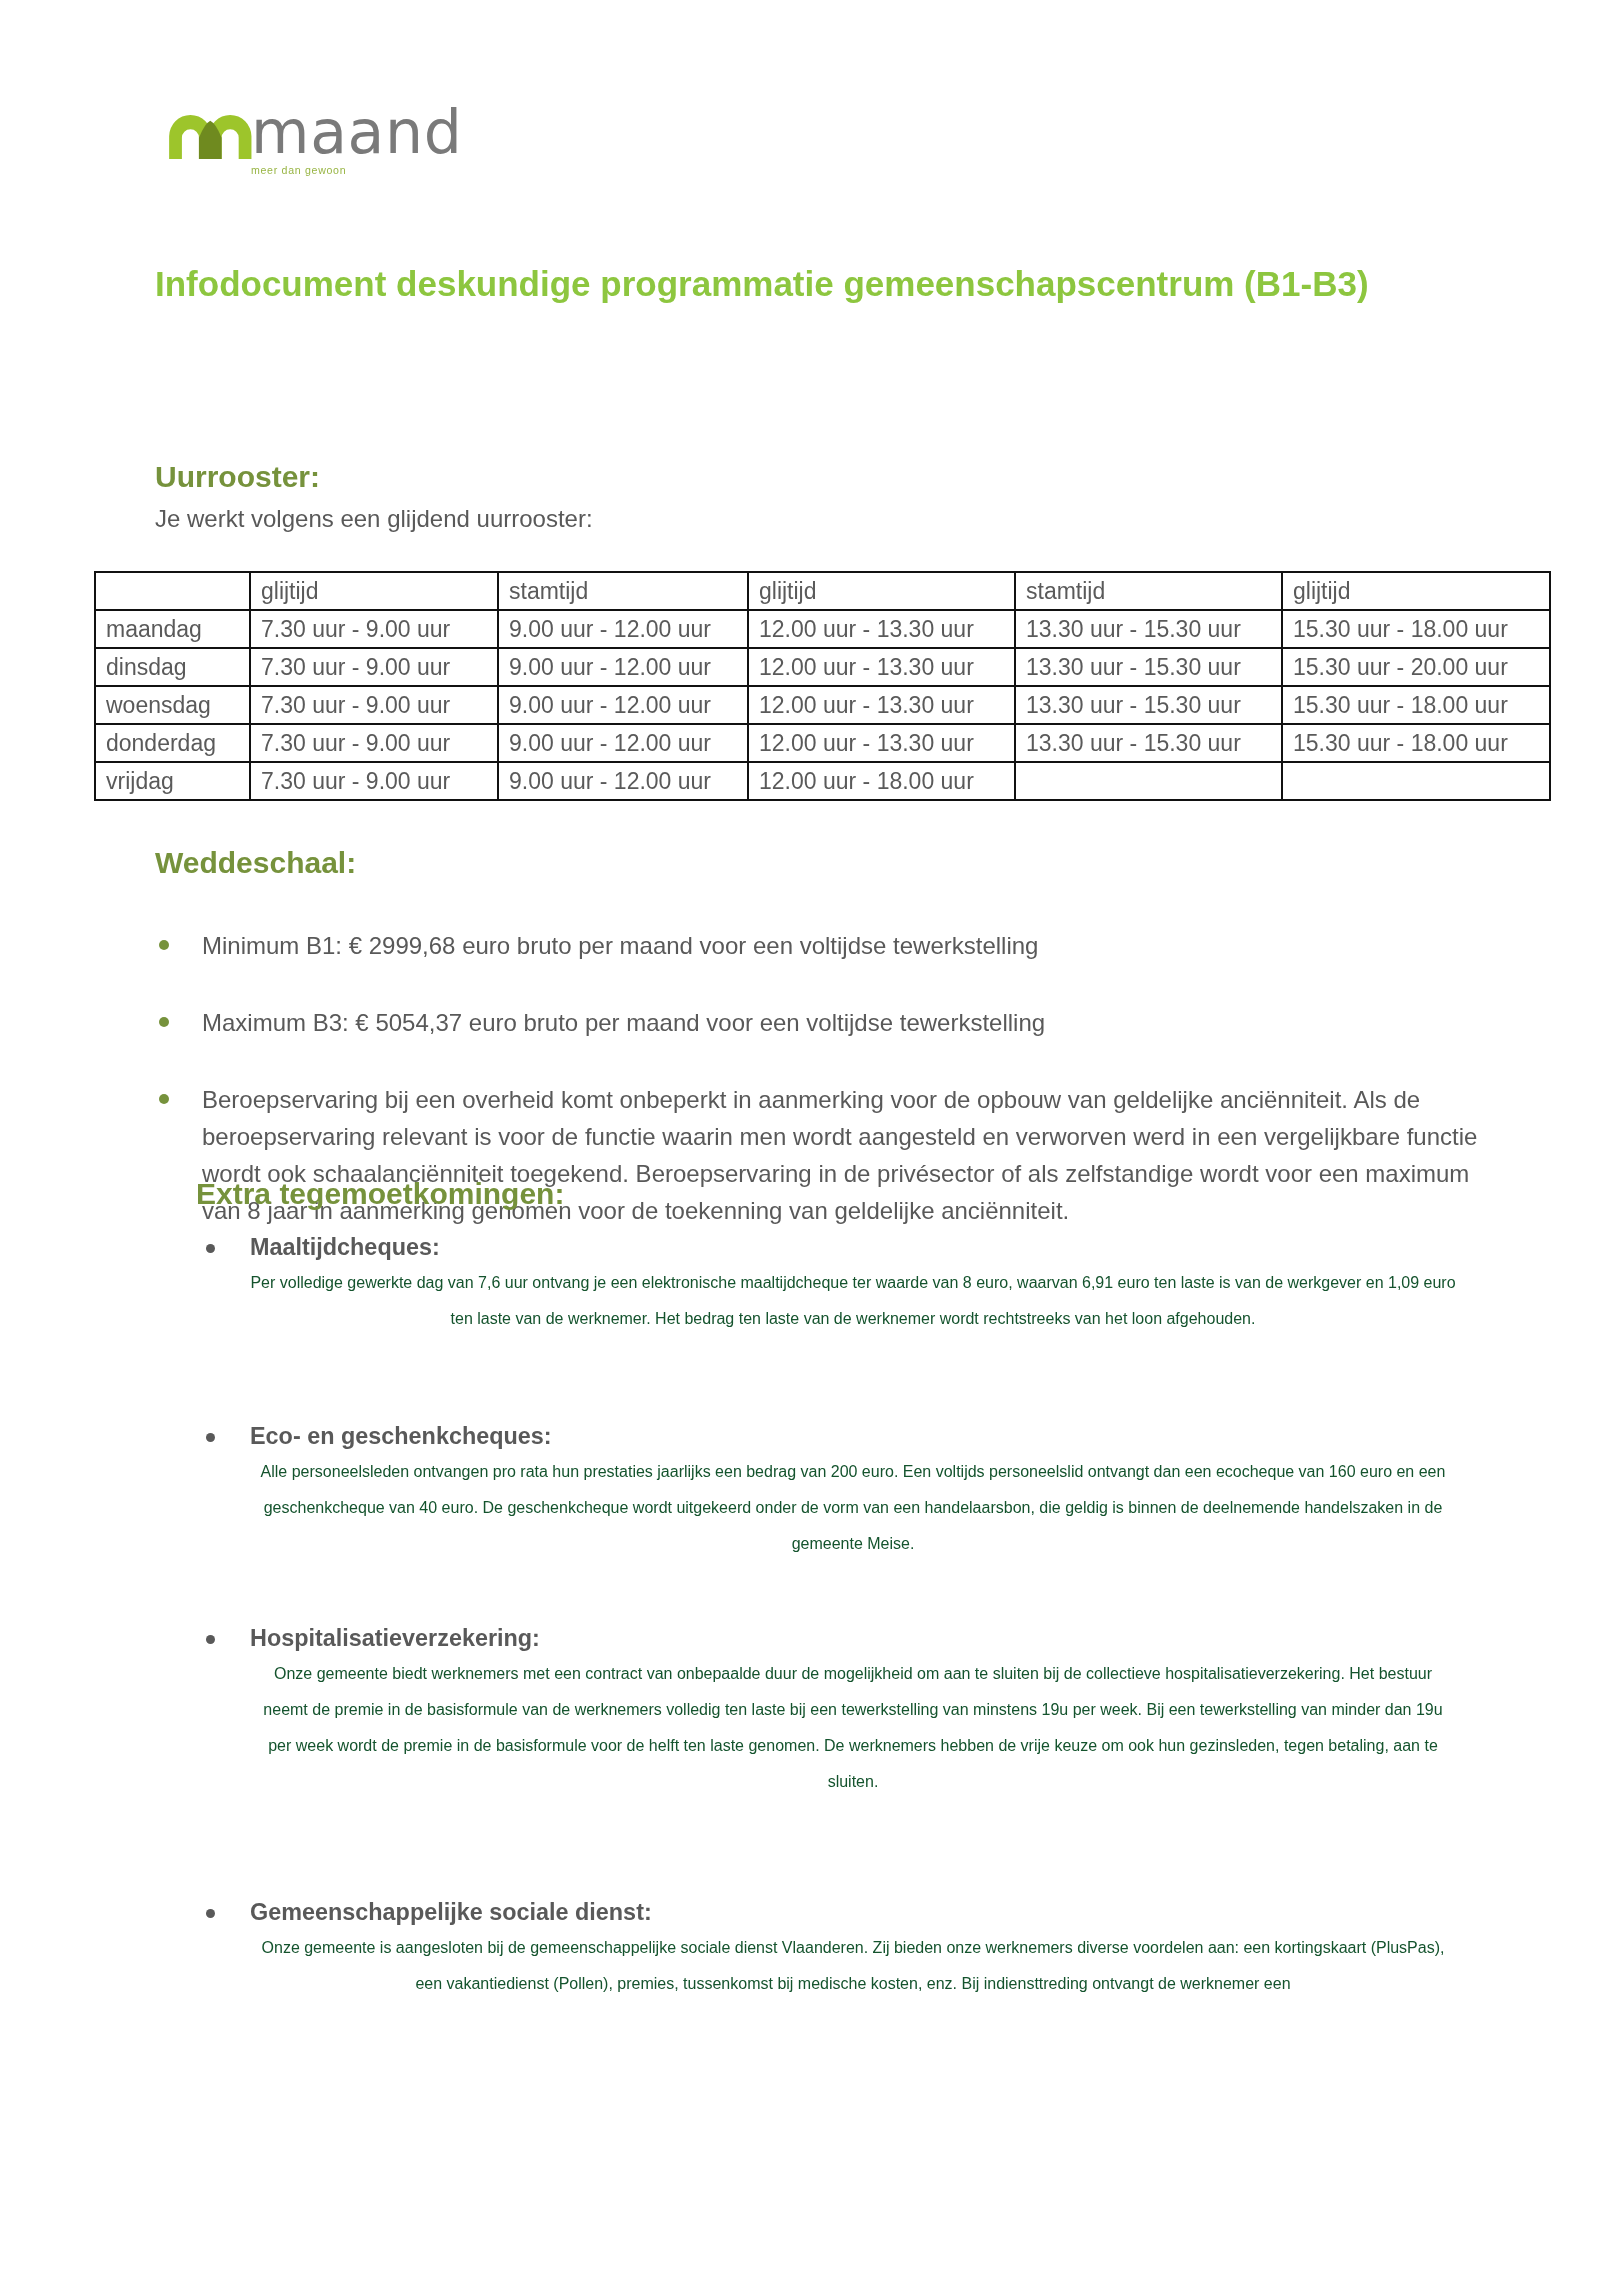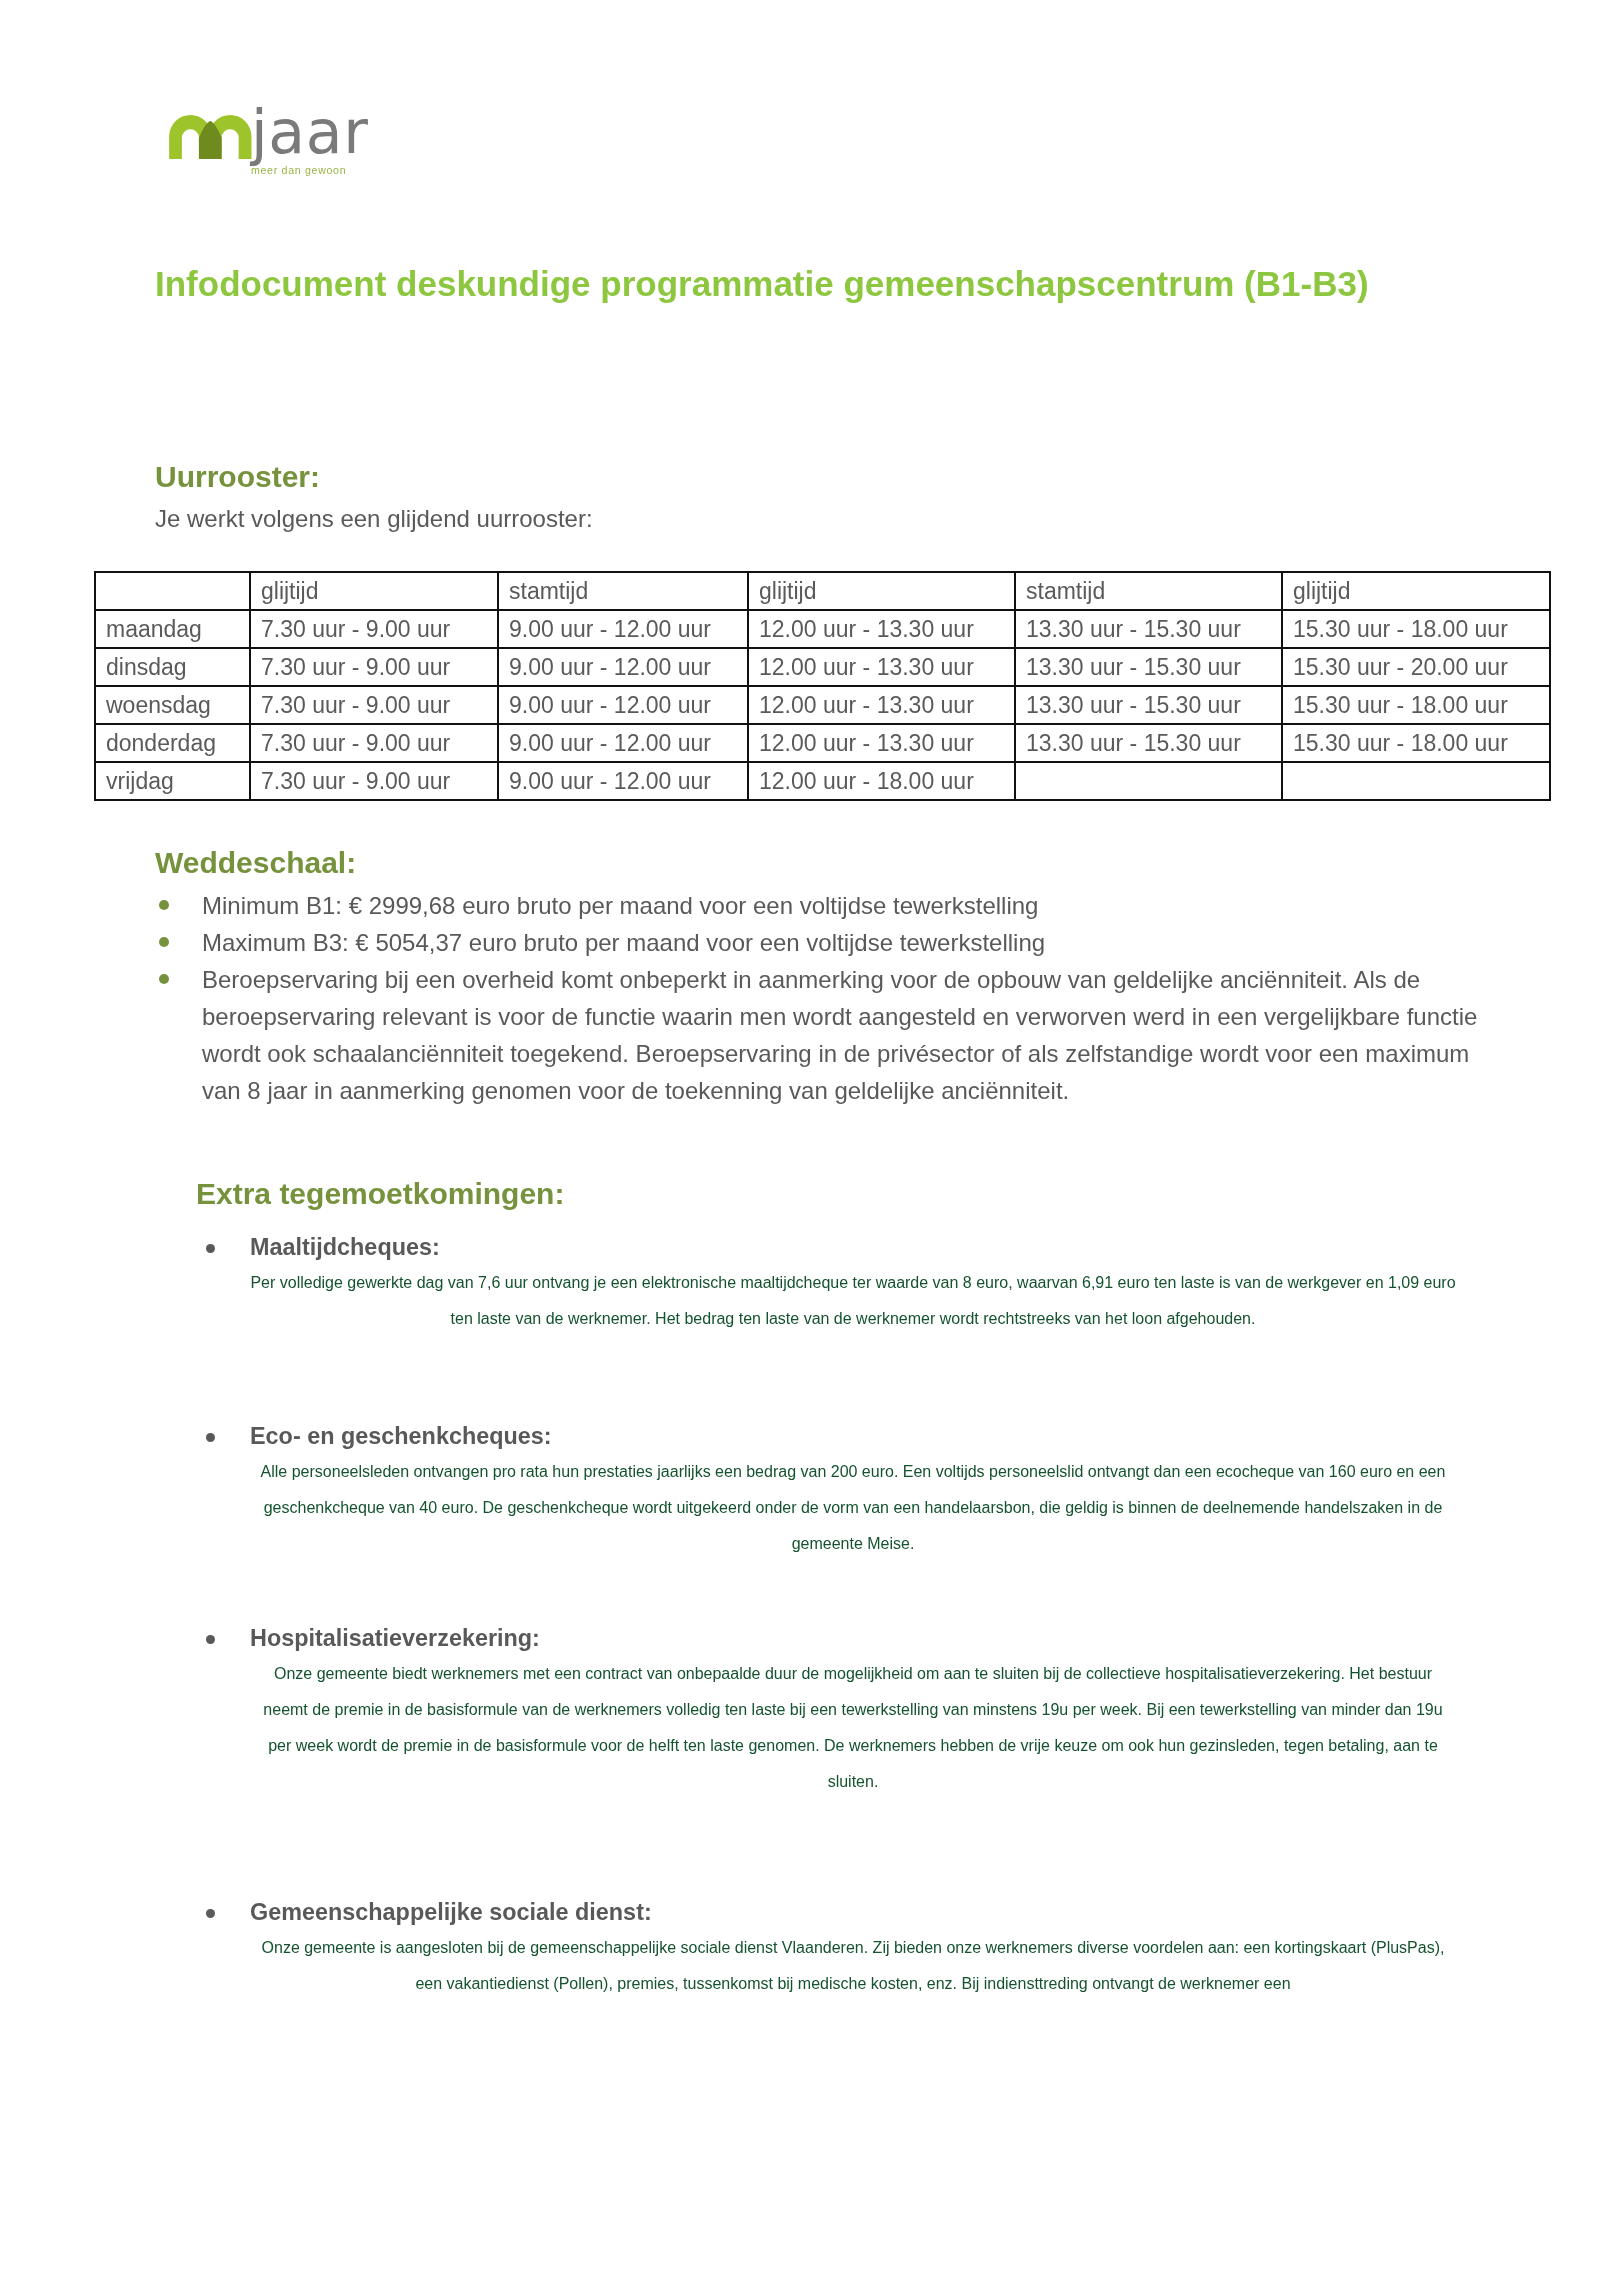--- a/index.html
+++ b/index.html
@@ -25,41 +25,41 @@
   .schedule td { border: 2.8px solid #111; height: 28px; padding: 4px 10px; font-size: 23px; line-height: 28px; color: #5a5a5a; white-space: nowrap; vertical-align: bottom; }
   .schedule col.c0 { width: 155px; }
   .schedule col.c1 { width: 248px; }
   .schedule col.c2 { width: 250px; }
   .schedule col.c3 { width: 267px; }
   .schedule col.c4 { width: 267px; }
   .schedule col.c5 { width: 268px; }
 
   
   .list { position: absolute; left: 155px; width: 1334px; margin: 0; padding: 0; list-style: none; }
-  .list li { position: relative; padding-left: 47px; font-size: 24px; line-height: 37px; color: #595959; }
+  .list li { position: relative; padding-left: 47px; font-size: 24px; line-height: 37px; color: #595959; margin-top: 40px; }
   .list li .bullet { position: absolute; left: 4.3px; top: 12.8px; width: 10px; height: 10px; border-radius: 50%; background: #76923c; }
 
   .benefits { position: absolute; left: 206px; width: 1249px; margin: 0; padding: 0; list-style: none; }
   .benefit { position: absolute; left: 0; width: 1249px; }
   .benefit .bullet { position: absolute; left: 0; top: 14px; width: 9.2px; height: 9.2px; border-radius: 50%; background: #595959; }
   .benefit .b-title { position: absolute; left: 44px; top: 0; font-size: 23.4px; line-height: 35px; font-weight: bold; color: #595959; white-space: nowrap; }
   .benefit .b-text { position: absolute; left: 44px; top: 35px; width: 1206px; font-size: 16px; line-height: 36px; color: #14532d; text-align: center; }
 </style>
 </head>
 <body>
 
 <div class="page">
 
   <div class="logo">
     <svg class="m-shape" viewBox="0 0 118 62" width="84" height="44">
       <path d="M0 62 V30 A30 30 0 0 1 60 30 V62 H42 V32 A12 12 0 0 0 18 32 V62 Z" fill="#9dc52b"></path>
       <path d="M56 62 V30 A30 30 0 0 1 116 30 V62 H98 V32 A12 12 0 0 0 74 32 V62 Z" fill="#9dc52b"></path>
       <path d="M42 62 V32 Q50 12 58 8 Q66 12 74 32 V62 H58 Z" fill="#6f8a1f"></path>
     </svg>
-    <span class="word">jaar</span>
+    <span class="word">maand</span>
     <span class="tagline">meer dan gewoon</span>
   </div>
 
   <div class="title">Infodocument deskundige programmatie gemeenschapscentrum (B1-B3)</div>
 
   <div class="section-heading" style="top:457px;">Uurrooster:</div>
   <div class="intro">Je werkt volgens een glijdend uurrooster:</div>
 
   <table class="schedule">
     <colgroup>

